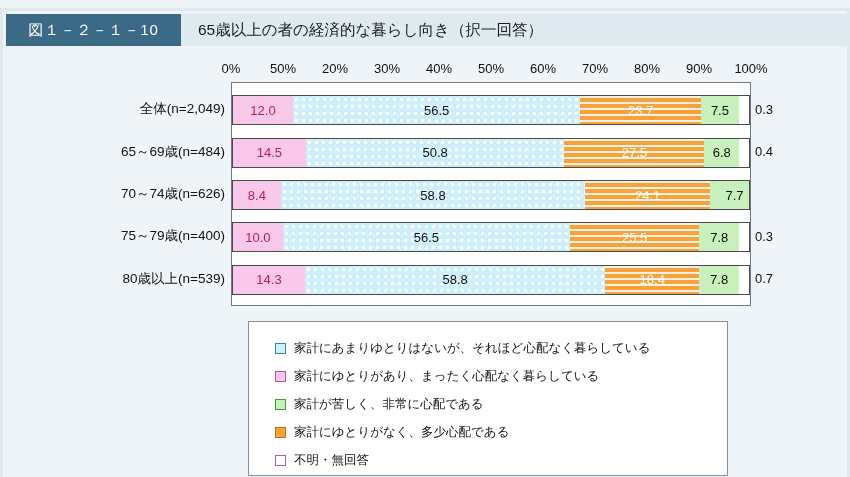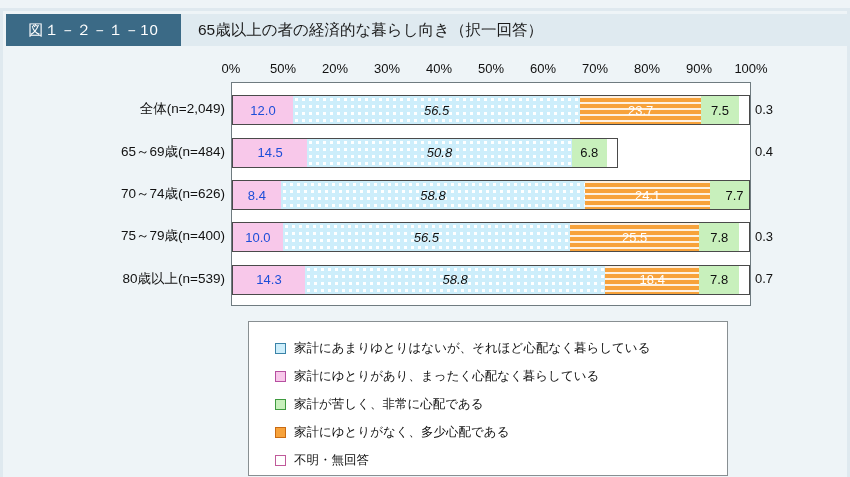--- a/index.html
+++ b/index.html
@@ -64,24 +64,24 @@
     box-sizing:border-box;
     border:1px solid #4a4a4a;
     border-left:none;border-right:none;
     display:flex;align-items:center;justify-content:center;
     font-size:13px;
     position:relative;
     overflow:visible;
   }
   .seg:first-child{border-left:1px solid #4a4a4a;}
   .seg:last-child{border-right:1px solid #4a4a4a;padding-left:10px;}
-  .s0{background:#f8c8ea;color:#1d4ed8;}
+  .s0{background:#f8c8ea;color:#be185d;}
   .s1{background:#cdeefb;color:#111;
       background-image:radial-gradient(#ffffff 32%, transparent 33%);
-      background-size:7px 7px;font-style:italic;}
+      background-size:7px 7px;}
   .s2{background:#f7a23b;color:#ffffff;
       background-image:repeating-linear-gradient(to bottom, rgba(255,255,255,.85) 0 2px, transparent 2px 6px);}
   .s3{background:#c8f0bc;color:#111;}
   .s4{background:#ffffff;color:#111;}
   .rowlabel{
     position:absolute;
     right:764px; 
     text-align:right;
     font-size:13.5px;color:#111;
     white-space:nowrap;
@@ -147,20 +147,21 @@
         <div class="row" style="top: 12.3333px;">
           <div class="seg s0" style="width: 62.4px;">12.0</div>
           <div class="seg s1" style="width: 293.8px;">56.5</div>
           <div class="seg s2" style="width: 123.24px;">23.7</div>
           <div class="seg s3" style="width: 39px; text-align: center;">7.5</div>
           <div class="seg s4" style="width: 1.56px;"></div>
         </div>
         <div class="row" style="top: 54.6667px;">
           <div class="seg s0" style="width: 75.4px;">14.5</div>
           <div class="seg s1" style="width: 264.16px;">50.8</div>
+          <div class="seg s2" style="width: 143px;">27.5</div>
           <div class="seg s3" style="width: 35.36px;">6.8</div>
           <div class="seg s4" style="width: 2.08px;"></div>
         </div>
         <div class="row" style="top: 97px;">
           <div class="seg s0" style="width: 48.88px;">8.4</div>
           <div class="seg s1" style="width: 305.76px;">58.8</div>
           <div class="seg s2" style="width: 125.32px;">24.1</div>
           <div class="seg s3" style="width: 40.04px;">7.7</div>
         </div>
         <div class="row" style="top: 139.333px;">

